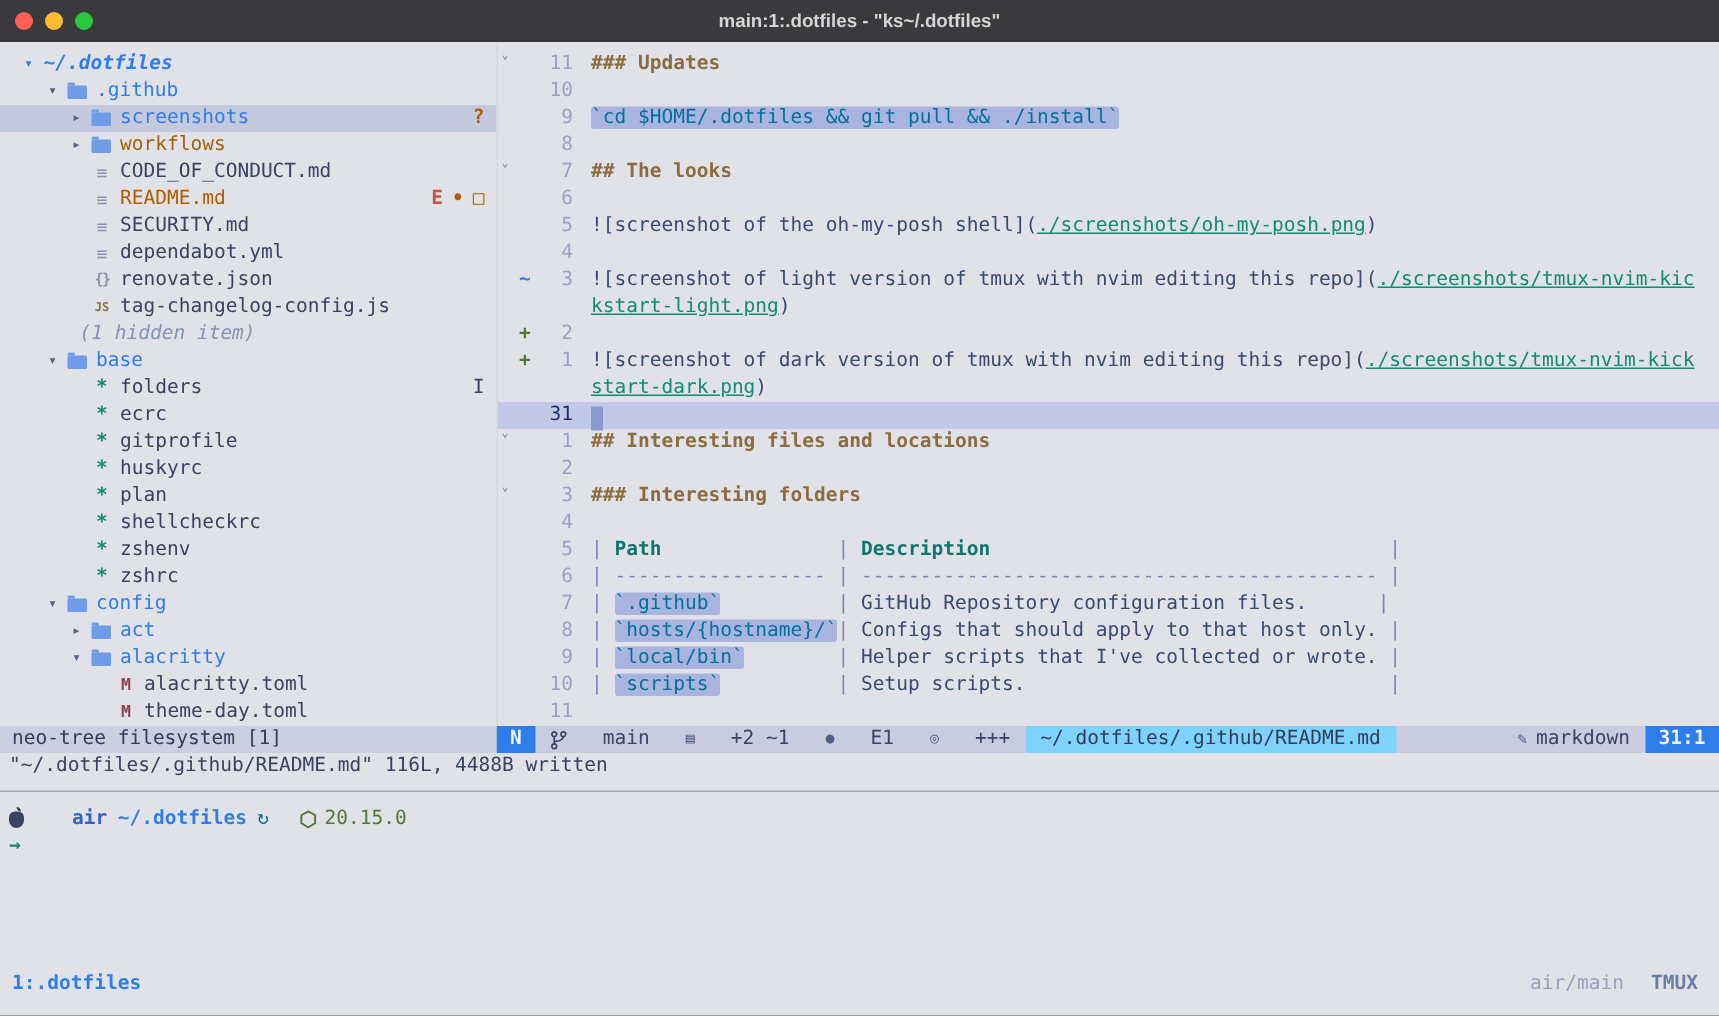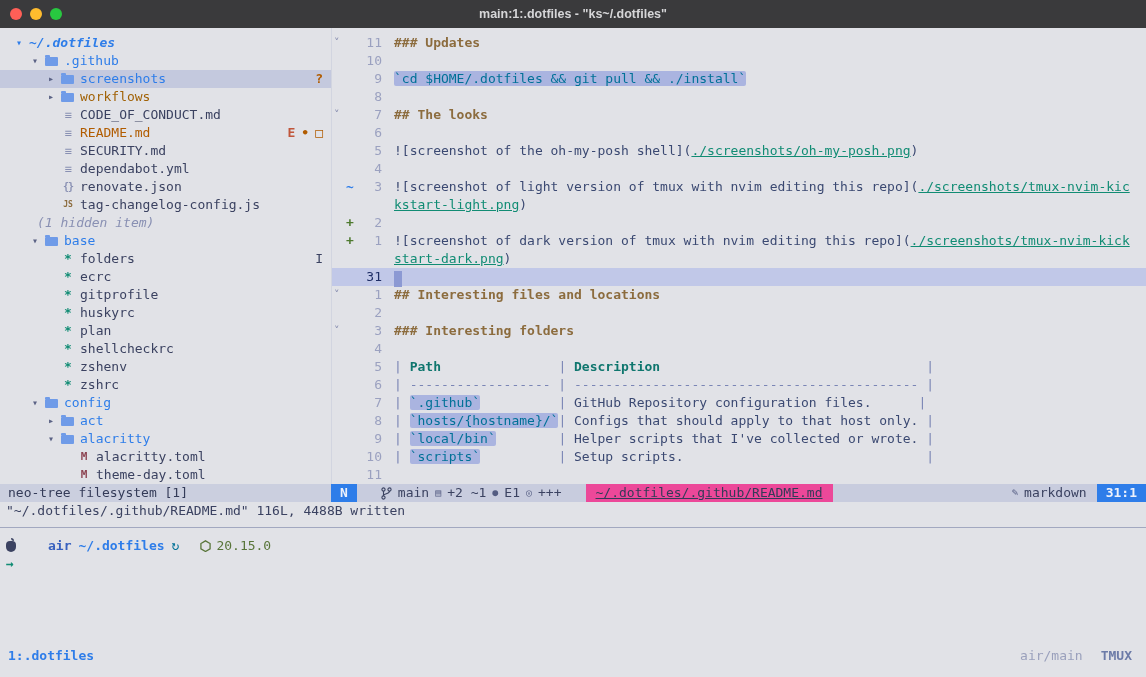--- a/index.html
+++ b/index.html
@@ -57,23 +57,23 @@
   .seg-link { color:#118C74; text-decoration:underline; }
   .seg-p { color:#7A85B5; }
   .seg-th { color:#0f766e; font-weight:bold; }
   .cursor-block { display:inline-block; width:8px; height:16px; background:#8C99D3; vertical-align:-3px; }
 
   
   .statusrow { height:18px; display:flex; flex:none; font-size:13px; line-height:18px; }
   .neotree-status { width:331px; flex:none; background:#CBCFDF; color:#343B58; padding-left:8px; }
   .main-status { flex:1; background:#C8CCDE; display:flex; align-items:center; overflow:hidden; }
   .mode-block, .pos-block { background:#2E7DE9; color:#EDF1FB; font-weight:bold; padding:0 9px; flex:none; }
-  .info-seg { color:#3B4261; padding:0 24px; display:flex; align-items:center; gap:6px; flex:none;justify-content:flex-end; }
+  .info-seg { color:#3B4261; padding:0 10px; display:flex; align-items:center; gap:24px; flex:none;justify-content:flex-end; }
   .mini-icon { font-size:10px; color:#545C82; }
-  .path-seg { background:#ec4899; color:#343B58; padding:0 10px; flex:none;text-decoration:underline; }
+  .path-seg { background:#7dd3fc; color:#343B58; padding:0 10px; flex:none; }
   .flex-spacer { flex:1; }
   .ft-seg { color:#3B4261; display:flex; align-items:center; gap:6px; margin-right:10px; flex:none; }
   .pencil { font-size:11px; color:#545C82; }
 
   
   .msgline { height:18px; flex:none; color:#3B4261; font-size:13px; line-height:18px; padding-left:6px; }
 
   
   .pane-sep { border-top:1px solid #A2A8C0; margin-top:7px; flex:none; }
 
@@ -116,21 +116,21 @@
         <div class="tree-row" style="padding-left: 16px;"><span class="tree-arrow" style="color: rgb(46, 125, 233);">▾</span><span class="tree-label kind-root">~/.dotfiles</span></div>
         <div class="tree-row" style="padding-left: 32px;"><span class="tree-arrow">▾</span><span class="folder-icon"></span><span class="tree-label kind-folder">.github</span></div>
         <div class="tree-row selected" style="padding-left: 48px;"><span class="tree-arrow">▸</span><span class="folder-icon"></span><span class="tree-label kind-folder">screenshots</span><span class="badges"><span class="badge b-q">?</span></span></div>
         <div class="tree-row" style="padding-left: 48px;"><span class="tree-arrow">▸</span><span class="folder-icon"></span><span class="tree-label kind-folder variant-plain">workflows</span></div>
         <div class="tree-row" style="padding-left: 48px;"><span class="tree-arrow"></span><span class="file-icon icon-doc">≡</span><span class="tree-label kind-doc">CODE_OF_CONDUCT.md</span></div>
         <div class="tree-row" style="padding-left: 48px;"><span class="tree-arrow"></span><span class="file-icon icon-doc">≡</span><span class="tree-label kind-doc variant-orange">README.md</span><span class="badges"><span class="badge b-E">E</span><span class="badge b-dot">•</span><span class="badge b-sq">□</span></span></div>
         <div class="tree-row" style="padding-left: 48px;"><span class="tree-arrow"></span><span class="file-icon icon-doc">≡</span><span class="tree-label kind-doc">SECURITY.md</span></div>
         <div class="tree-row" style="padding-left: 48px;"><span class="tree-arrow"></span><span class="file-icon icon-doc">≡</span><span class="tree-label kind-doc">dependabot.yml</span></div>
         <div class="tree-row" style="padding-left: 48px;"><span class="tree-arrow"></span><span class="file-icon icon-json">{}</span><span class="tree-label kind-json">renovate.json</span></div>
         <div class="tree-row" style="padding-left: 48px;"><span class="tree-arrow"></span><span class="file-icon icon-js">JS</span><span class="tree-label kind-js">tag-changelog-config.js</span></div>
-        <div class="tree-row" style="padding-left: 24px; text-align: center;"><span class="tree-arrow"></span><span class="tree-label kind-note">(1 hidden item)</span></div>
+        <div class="tree-row" style="padding-left: 40px; text-align: center;"><span class="tree-arrow"></span><span class="tree-label kind-note">(1 hidden item)</span></div>
         <div class="tree-row" style="padding-left: 32px;"><span class="tree-arrow">▾</span><span class="folder-icon"></span><span class="tree-label kind-folder">base</span></div>
         <div class="tree-row" style="padding-left: 48px;"><span class="tree-arrow"></span><span class="file-icon icon-rc">*</span><span class="tree-label kind-rc">folders</span><span class="badges"><span class="badge b-I">I</span></span></div>
         <div class="tree-row" style="padding-left: 48px;"><span class="tree-arrow"></span><span class="file-icon icon-rc">*</span><span class="tree-label kind-rc">ecrc</span></div>
         <div class="tree-row" style="padding-left: 48px;"><span class="tree-arrow"></span><span class="file-icon icon-rc">*</span><span class="tree-label kind-rc">gitprofile</span></div>
         <div class="tree-row" style="padding-left: 48px;"><span class="tree-arrow"></span><span class="file-icon icon-rc">*</span><span class="tree-label kind-rc">huskyrc</span></div>
         <div class="tree-row" style="padding-left: 48px;"><span class="tree-arrow"></span><span class="file-icon icon-rc">*</span><span class="tree-label kind-rc">plan</span></div>
         <div class="tree-row" style="padding-left: 48px;"><span class="tree-arrow"></span><span class="file-icon icon-rc">*</span><span class="tree-label kind-rc">shellcheckrc</span></div>
         <div class="tree-row" style="padding-left: 48px;"><span class="tree-arrow"></span><span class="file-icon icon-rc">*</span><span class="tree-label kind-rc">zshenv</span></div>
         <div class="tree-row" style="padding-left: 48px;"><span class="tree-arrow"></span><span class="file-icon icon-rc">*</span><span class="tree-label kind-rc">zshrc</span></div>
         <div class="tree-row" style="padding-left: 32px;"><span class="tree-arrow">▾</span><span class="folder-icon"></span><span class="tree-label kind-folder">config</span></div>

